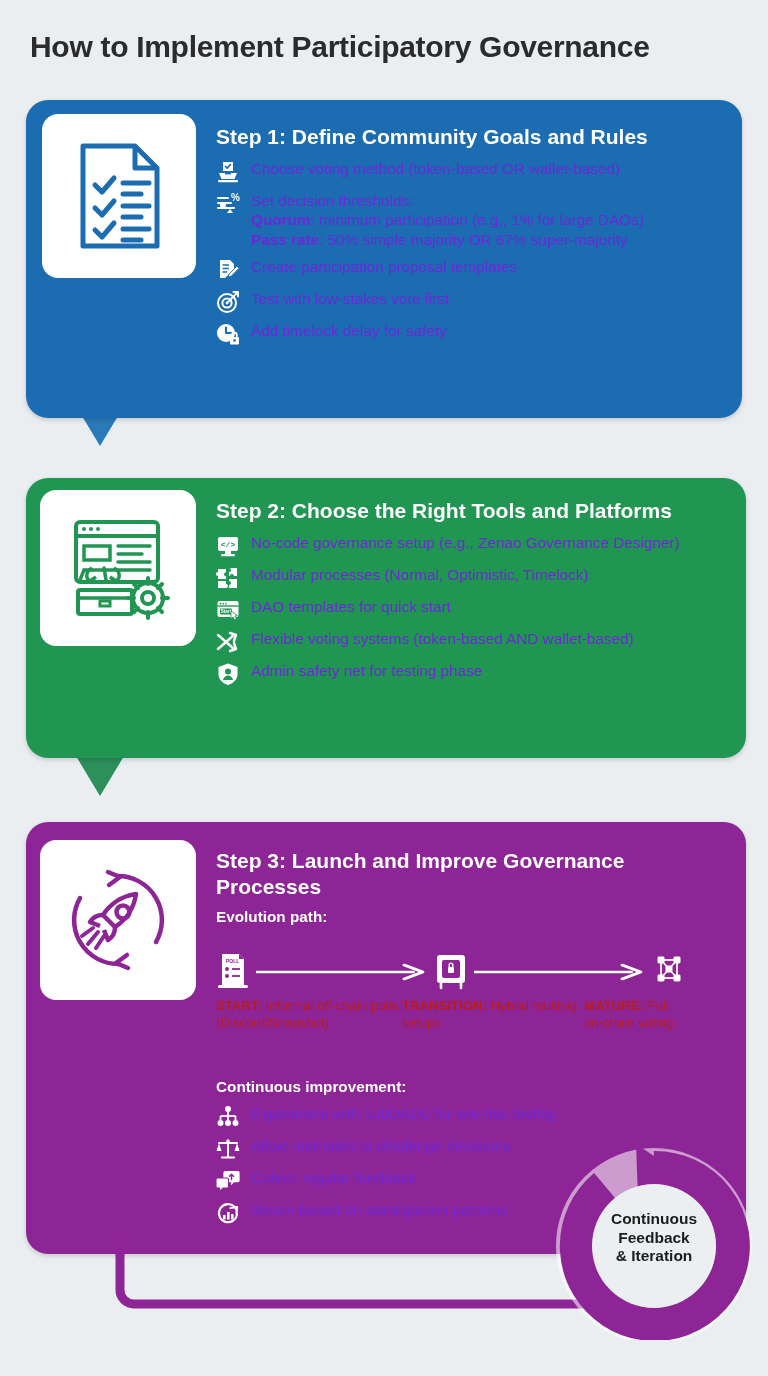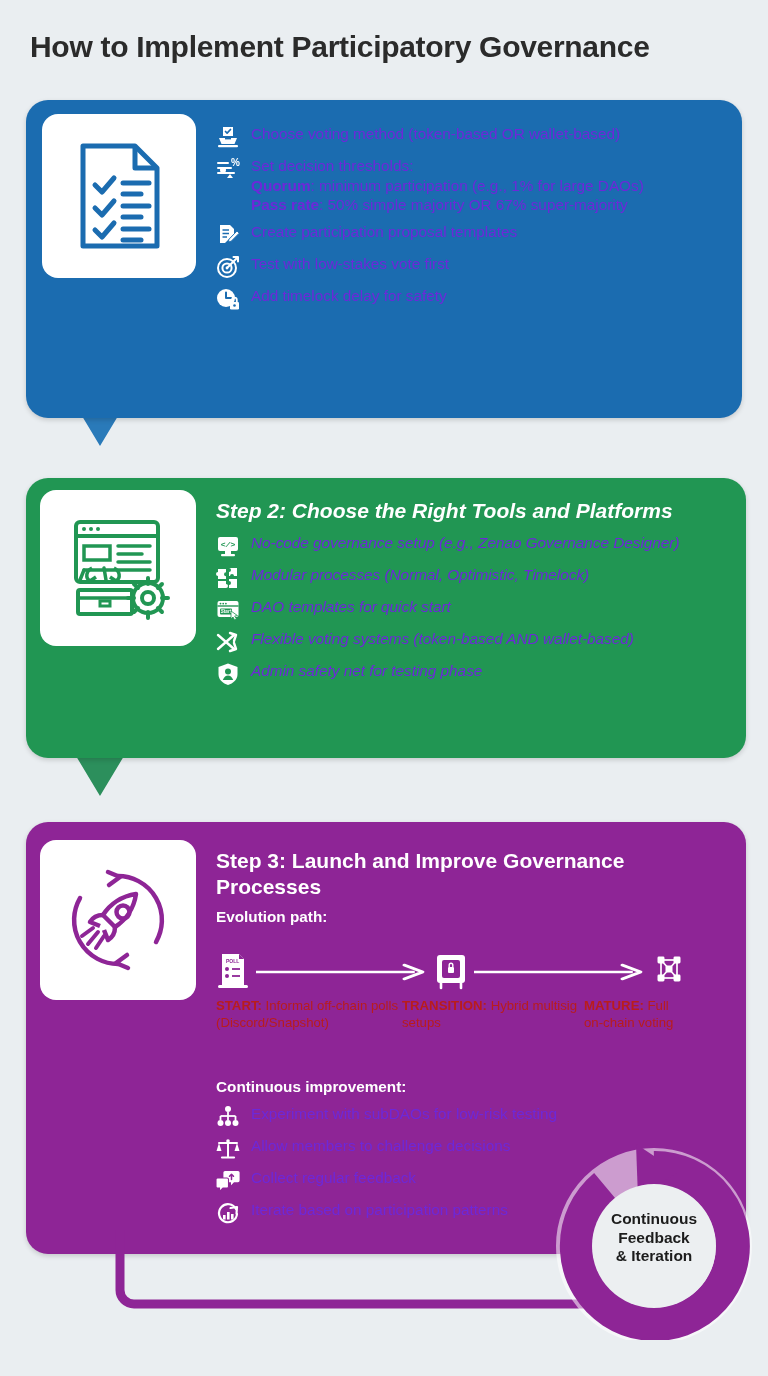--- a/index.html
+++ b/index.html
@@ -44,21 +44,21 @@
     display: flex;
     align-items: center;
     justify-content: center;
   }
   #tile-1 { left: 42px; top: 114px; width: 154px; height: 164px; }
   #tile-2 { left: 40px; top: 490px; width: 156px; height: 156px; }
   #tile-3 { left: 40px; top: 840px; width: 156px; height: 160px; }
 
   .card-body { position: absolute; left: 216px; }
   #body-1 { top: 124px; width: 510px; }
-  #body-2 { top: 498px; width: 520px; font-style: italic; }
+  #body-2 { top: 498px; width: 520px; }
   #body-3 { top: 848px; width: 500px; }
 
   .step-title {
     font-size: 21px;
     font-weight: bold;
     color: #ffffff;
     line-height: 1.22;
     margin-bottom: 9px;
   }
 
@@ -173,20 +173,21 @@
         <line x1="54" y1="54" x2="72" y2="54" stroke="#1b6cb0" stroke-width="5" stroke-linecap="round"></line>
         <line x1="54" y1="66" x2="80" y2="66" stroke="#1b6cb0" stroke-width="5" stroke-linecap="round"></line>
         <line x1="54" y1="77" x2="72" y2="77" stroke="#1b6cb0" stroke-width="5" stroke-linecap="round"></line>
         <line x1="54" y1="89" x2="80" y2="89" stroke="#1b6cb0" stroke-width="5" stroke-linecap="round"></line>
         <line x1="54" y1="100" x2="72" y2="100" stroke="#1b6cb0" stroke-width="5" stroke-linecap="round"></line>
       </svg>
     </span>
   </div>
 
   <div class="card-body" id="body-1">
+    <div class="step-title">Step 1: Define Community Goals and Rules</div>
     <div class="bullets">
 
       <div class="bullet">
         <span class="b-icon">
           <svg width="24" height="24" viewBox="0 0 24 24">
             <rect x="7" y="2" width="10" height="9" fill="#fff"></rect>
             <path d="M9.5 6.5 l1.6 1.6 l3.4 -3.6" fill="none" stroke="#1b6cb0" stroke-width="1.7" stroke-linecap="round" stroke-linejoin="round"></path>
             <path d="M3 13 h18 l-2.5 6 h-13 Z" fill="#fff"></path>
             <rect x="9" y="12.2" width="6" height="2.2" fill="#1b6cb0"></rect>
             <rect x="2" y="20" width="20" height="2.2" fill="#fff" rx="1"></rect>

